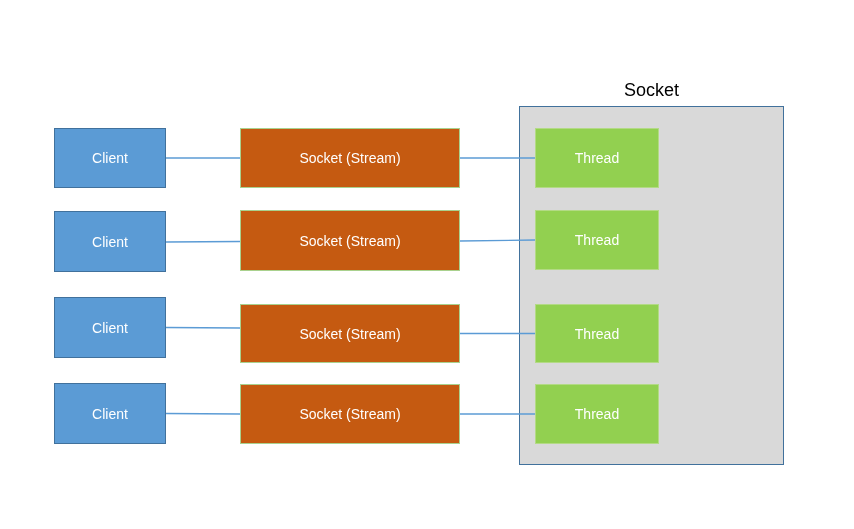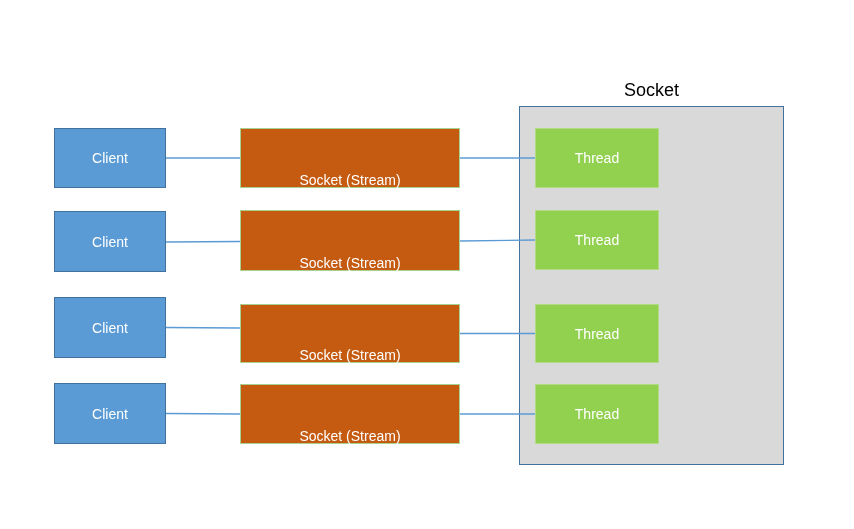--- a/index.html
+++ b/index.html
@@ -30,21 +30,20 @@
     left: 54px;
     width: 112px;
     background: #5B9BD5;
     border: 1.5px solid #41719C;
   }
   .socket {
     left: 240px;
     width: 220px;
     background: #C55A11;
     border: 1.5px solid #A9D18E;
-    align-items: flex-end;
   }
   .thread {
     left: 535px;
     width: 124px;
     background: #92D050;
     border: 1px solid #B3DA85;
   }
   
   .c1 { top: 128px; height: 60px; }
   .c2 { top: 211px; height: 61px; }

